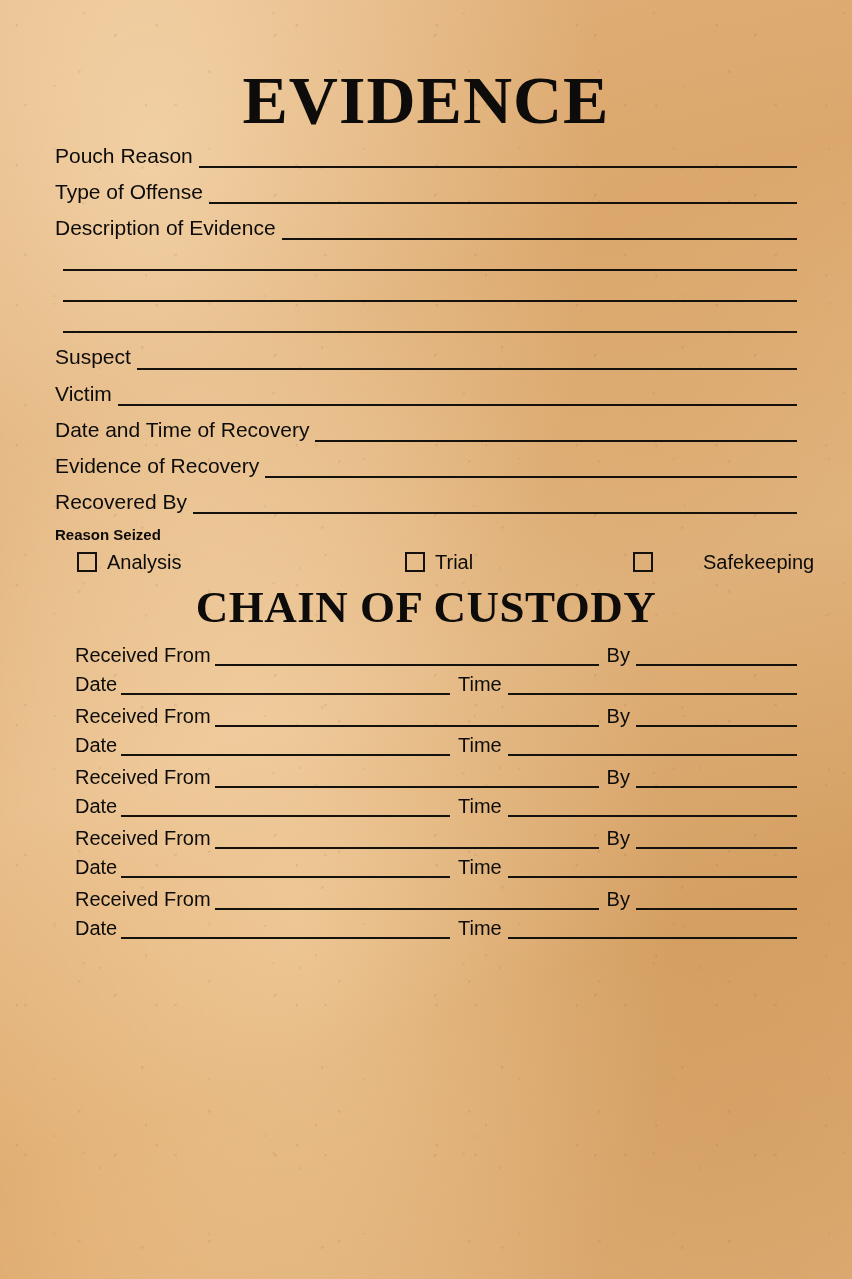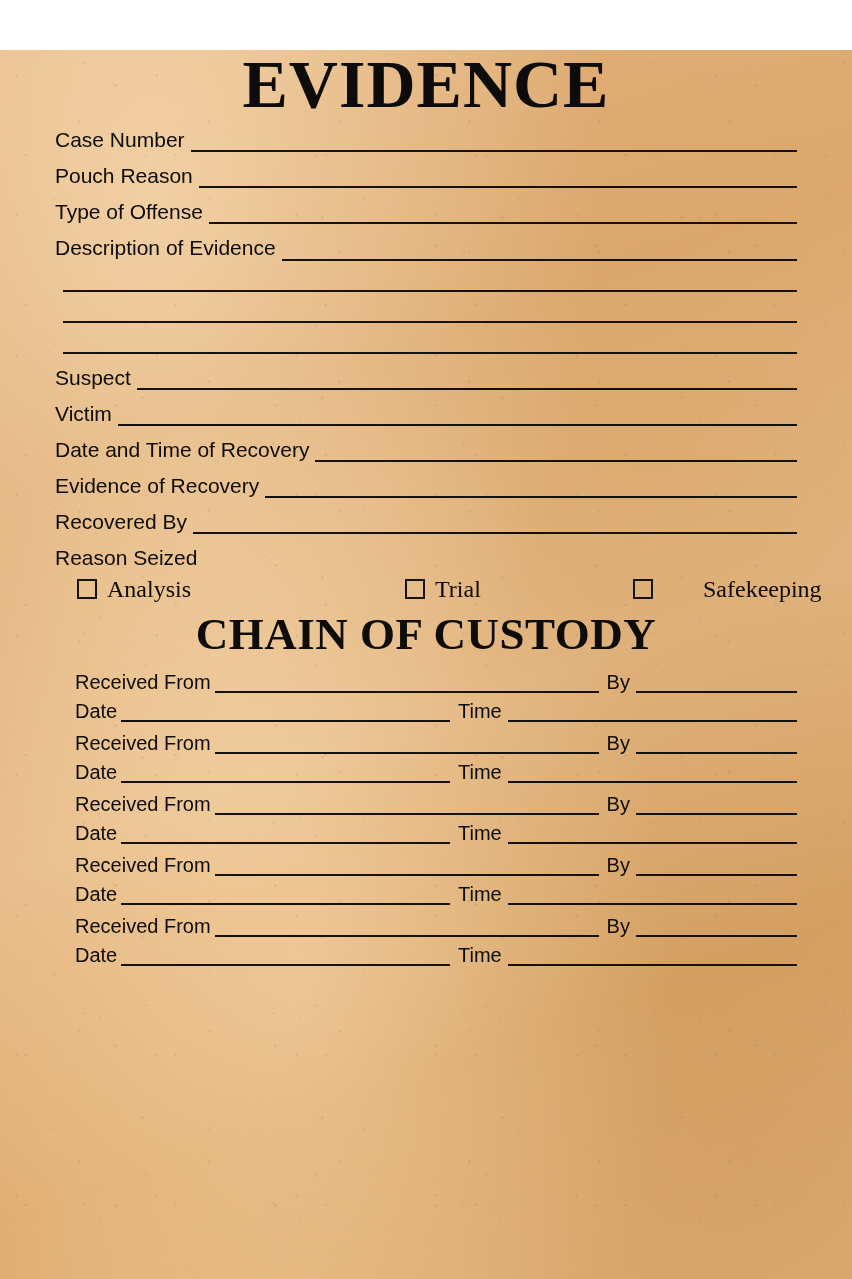--- a/index.html
+++ b/index.html
@@ -43,21 +43,21 @@
       radial-gradient(circle at 17% 70%, rgba(90,60,30,0.26) 0 1.2px, transparent 1.6px),
       radial-gradient(circle at 50% 84%, rgba(120,80,40,0.30) 0 1.0px, transparent 1.4px),
       radial-gradient(circle at 79% 93%, rgba(90,60,30,0.28) 0 1.3px, transparent 1.7px),
       radial-gradient(circle at 35% 96%, rgba(120,80,40,0.24) 0 1.1px, transparent 1.5px);
     background-size: 140px 140px, 190px 190px, 160px 160px, 210px 210px, 130px 130px,
                      170px 170px, 150px 150px, 200px 200px, 180px 180px, 155px 155px;
   }
   .content {
     position: relative;
     z-index: 2;
-    padding: 0 55px;
+    padding: 16px 55px;
   }
 
   .title {
     text-align: center;
     font-family: "Liberation Serif", serif;
     font-weight: bold;
     font-size: 68px;
     letter-spacing: 1px;
     margin: 50px 0 10px 0;
     line-height: 1;
@@ -90,31 +90,31 @@
   }
 
   .blank-row {
     display: flex;
     margin: 0 0 12px 0;
     padding-left: 8px;
   }
   .blank-row .rule { height: 17px; }
 
   .reason-label {
-    font-size: 21px;
+    font-size: 15px;
     margin-bottom: 2px;
+    font-weight: bold;
   }
   .checkbox-row {
     display: flex;
     align-items: center;
-    font-size: 24px;
+    font-size: 20px;
     margin: 2px 0 0 0;
     position: relative;
     height: 34px;
-    font-family: Liberation Serif, serif;
   }
   .cb-item {
     display: flex;
     align-items: center;
     position: absolute;
   }
   .cb-item.analysis { left: 22px; }
   .cb-item.trial { left: 350px; }
   .cb-item.safekeeping { left: 578px; gap: 40px; }
   .checkbox {
@@ -150,24 +150,20 @@
 </style>
 </head>
 <body>
 
 <div class="sheet">
   <div class="grain"></div>
   <div class="content">
 
     <div class="title">EVIDENCE</div>
 
-    <div class="field-row">
-      <span class="field-label">Case Number</span>
-      <span class="rule"></span>
-    </div>
 
     <div class="field-row">
       <span class="field-label">Pouch Reason</span>
       <span class="rule"></span>
     </div>
 
     <div class="field-row">
       <span class="field-label">Type of Offense</span>
       <span class="rule"></span>
     </div>

